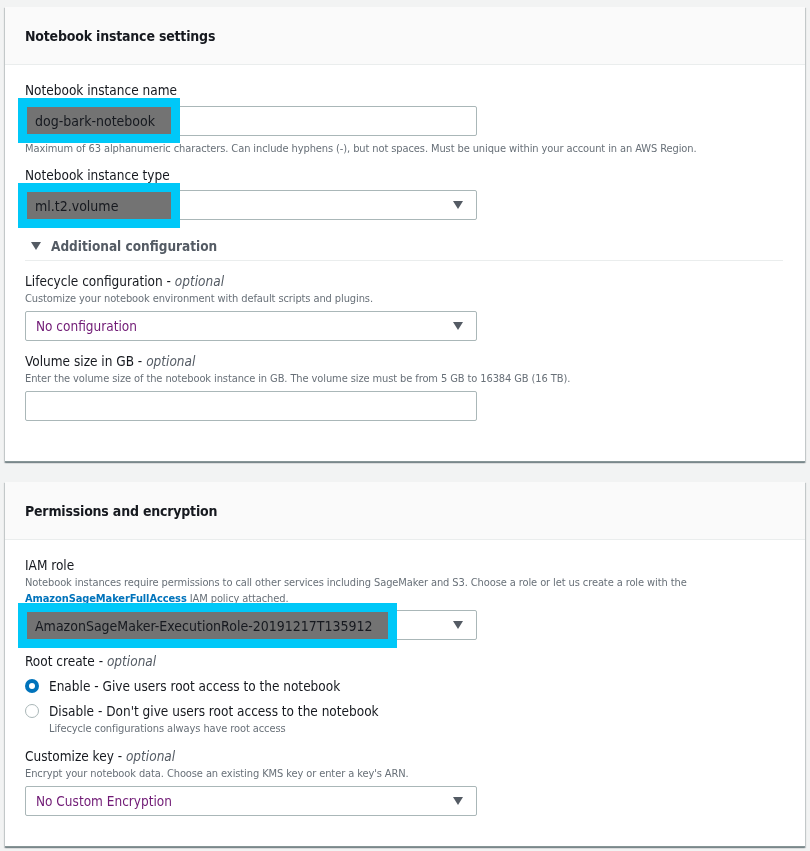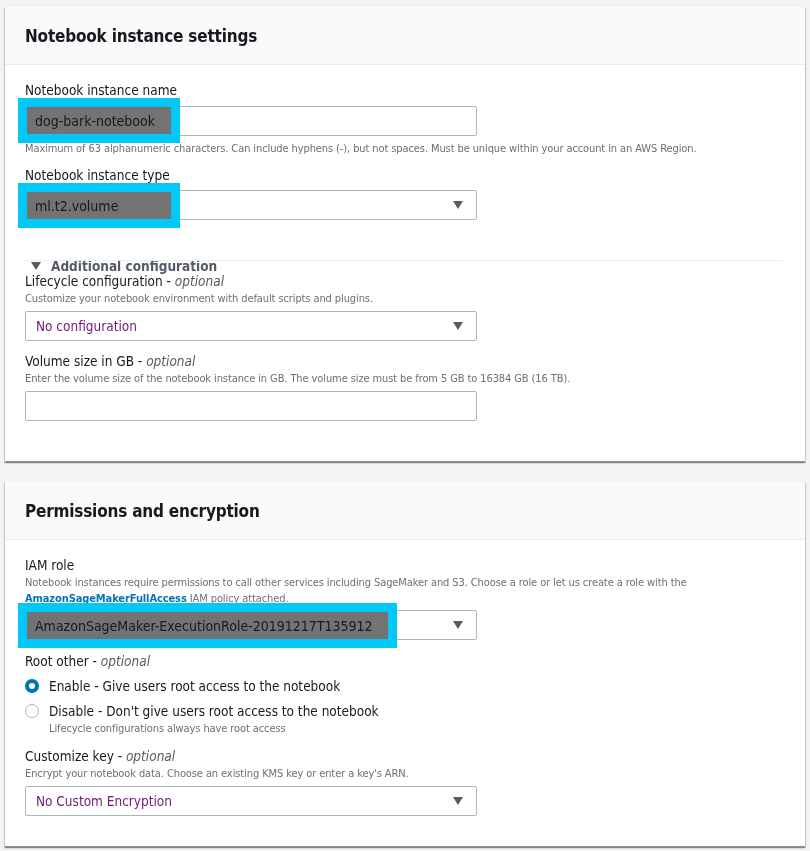--- a/index.html
+++ b/index.html
@@ -7,41 +7,41 @@
   body { font-family: "DejaVu Sans Condensed", "DejaVu Sans", sans-serif; color: #16191f; position: relative; }
   .panel {
     position: absolute; left: 5px; width: 800px; background: #ffffff;
     border-bottom: 1px solid #879596;
     box-shadow: 0 1px 1px rgba(0,28,36,0.3), 1px 1px 1px rgba(0,28,36,0.15), -1px 1px 1px rgba(0,28,36,0.15);
   }
   .panel-head {
     background: #fafafa; border-bottom: 1px solid #eaeded;
     padding: 0 20px; display: flex; align-items: center;
   }
-  .panel-title { font-size: 17px; font-weight: bold; color: #16191f; letter-spacing: -0.2px; text-align: right; }
+  .panel-title { font-size: 14px; font-weight: bold; color: #16191f; letter-spacing: -0.2px; text-align: right; }
   .abs { position: absolute; }
   .label { font-size: 13.5px; color: #16191f; white-space: nowrap; }
   .label i { font-style: italic; color: #545b64; }
   .desc { font-size: 11px; color: #687078; white-space: nowrap; letter-spacing: -0.1px; }
   .field {
     position: absolute; height: 30px; width: 452px; border: 1px solid #aab7b8;
     border-radius: 2px; background: #fff; font-size: 13.5px; padding-left: 10px;
     display: flex; align-items: center; color: #701a75; white-space: nowrap;
   }
   .caret {
     position: absolute; right: 13px; top: 10px; width: 0; height: 0;
     border-left: 5px solid transparent; border-right: 5px solid transparent;
     border-top: 8px solid #545b64;
   }
   .hl {
     position: absolute; border: 9px solid #00c8f8; background: #737373;
     display: flex; align-items: center; padding-left: 8px; font-size: 14px;
     color: #16191f; white-space: nowrap;
   }
-  .expander { font-size: 13.5px; font-weight: bold; color: #545b64; display: flex; align-items: center; margin-top: 20px; }
+  .expander { font-size: 13.5px; font-weight: bold; color: #545b64; display: flex; align-items: center; }
   .tri-down {
     width: 0; height: 0; border-left: 5px solid transparent; border-right: 5px solid transparent;
     border-top: 8px solid #545b64; margin-right: 10px; margin-left: 6px;
   }
   .divider { position: absolute; height: 1px; background: #eaeded; }
   .radio { position: absolute; width: 14px; height: 14px; border-radius: 50%; }
   .radio.on { background: #0073bb; }
   .radio.on::after { content: ""; position: absolute; left: 4px; top: 4px; width: 6px; height: 6px; border-radius: 50%; background: #fff; }
   .radio.off { border: 1px solid #aab7b8; background: #fff; }
   .link { color: #0073bb; font-weight: bold; }
@@ -95,21 +95,21 @@
   <span class="abs label" style="left:20px; top:75px;">IAM role</span>
   <span class="abs desc" style="left:20px; top:94px;">Notebook instances require permissions to call other services including SageMaker and S3. Choose a role or let us create a role with the</span>
   <span class="abs desc" style="left:20px; top:110px;"><a class="link">AmazonSageMakerFullAccess</a> <span>IAM policy attached.</span></span>
   <div class="field" style="left:20px; top:128px;">
     <span class="caret"></span>
   </div>
   <div class="hl" style="left:13px; top:121px; width:379px; height:45px;">
     <span>AmazonSageMaker-ExecutionRole-20191217T135912</span>
   </div>
 
-  <span class="abs label" style="left:20px; top:171px;"><span>Root other</span> - <i>optional</i></span>
+  <span class="abs label" style="left:20px; top:171px;"><span>Root create</span> - <i>optional</i></span>
 
   <div class="radio on" style="left:20px; top:197px;"></div>
   <span class="abs label" style="left:44px; top:196px;">Enable - Give users root access to the notebook</span>
 
   <div class="radio off" style="left:20px; top:222px;"></div>
   <span class="abs label" style="left:44px; top:221px;">Disable - Don't give users root access to the notebook</span>
   <span class="abs desc" style="left:44px; top:240px;">Lifecycle configurations always have root access</span>
 
   <span class="abs label" style="left:20px; top:266px;"><span>Customize key</span> - <i>optional</i></span>
   <span class="abs desc" style="left:20px; top:285px;">Encrypt your notebook data. Choose an existing KMS key or enter a key's ARN.</span>

